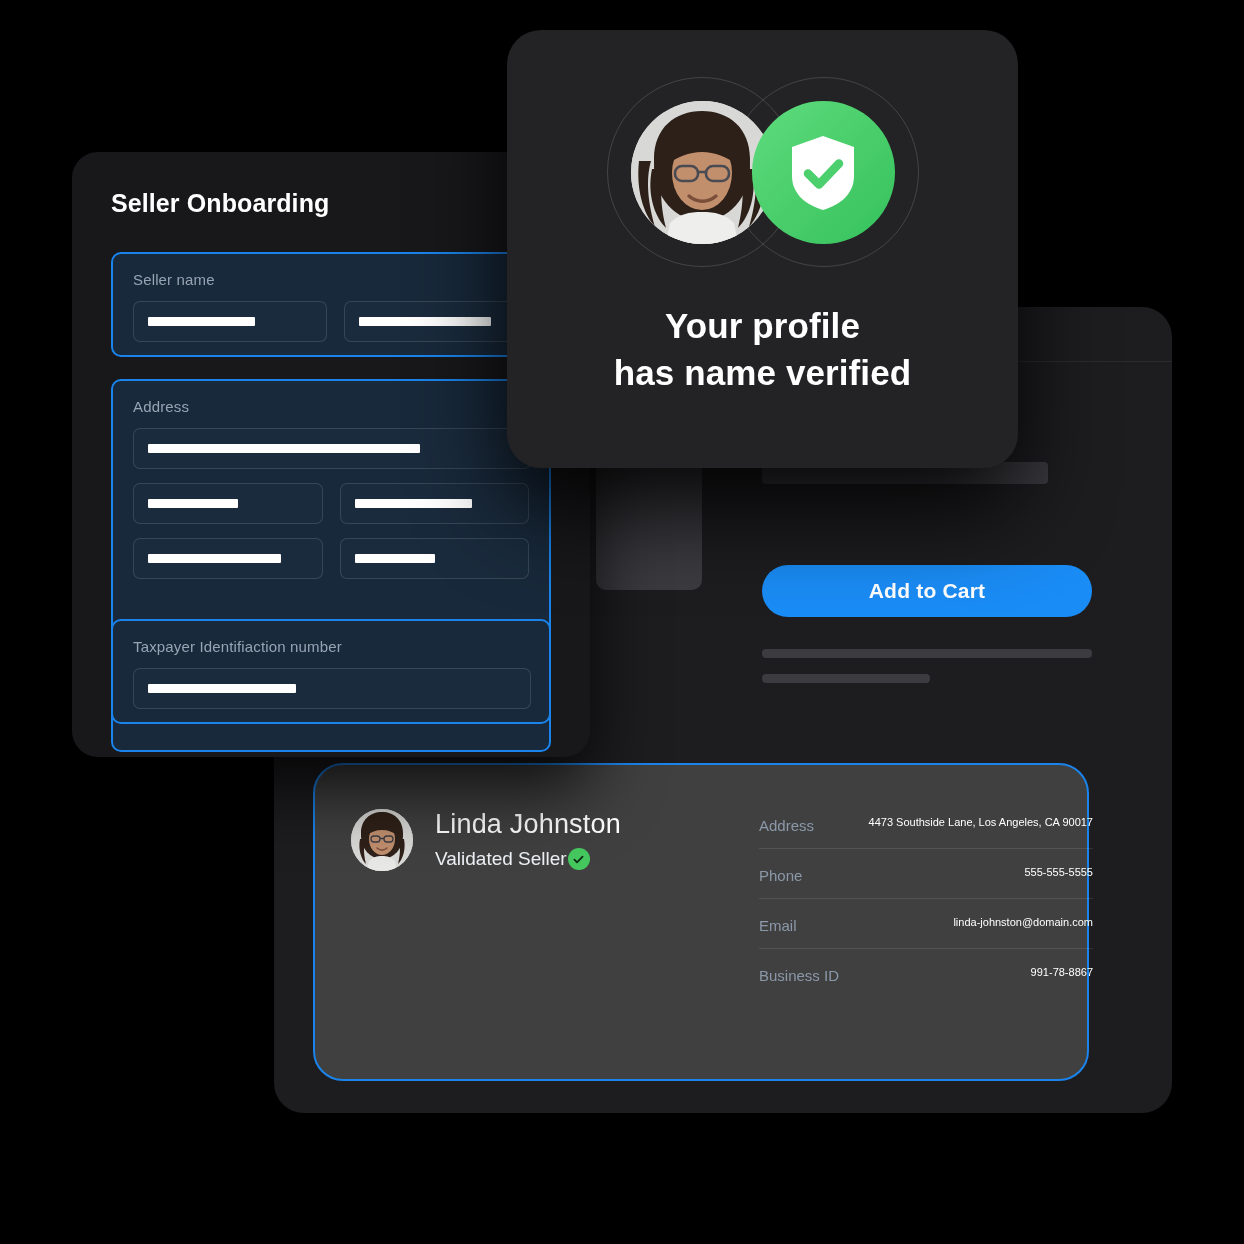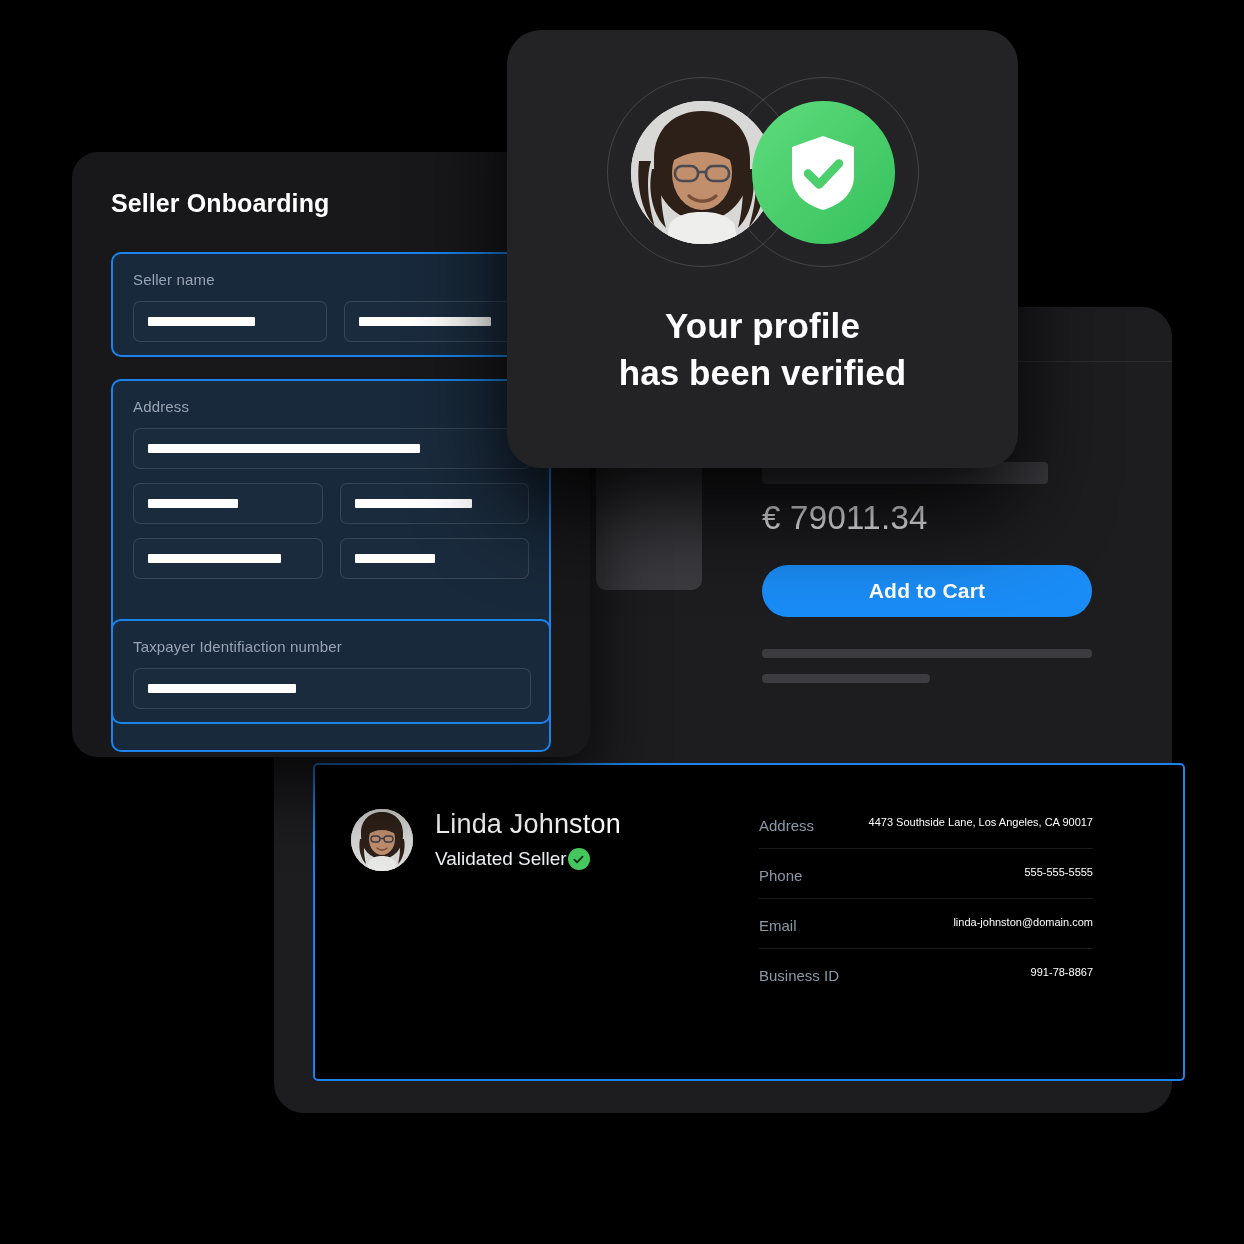--- a/index.html
+++ b/index.html
@@ -48,22 +48,22 @@
     position:absolute;left:488px;top:342px;width:330px;height:9px;
     background:#3b3b40;border-radius:4px;
   }
   #skeleton-line-2{
     position:absolute;left:488px;top:367px;width:168px;height:9px;
     background:#3b3b40;border-radius:4px;
   }
 
   
   #seller-card{
-    position:absolute;left:313px;top:763px;width:872px;height:318px;
-    background:#000000;border:2px solid #1a84ec;border-radius:5px;
+    position:absolute;left:313px;top:763px;width:776px;height:318px;
+    background:#404040;border:2px solid #1a84ec;border-radius:30px;
   }
   #seller-identity{
     position:absolute;left:36px;top:44px;display:flex;align-items:center;gap:22px;
   }
   #seller-avatar{
     width:62px;height:62px;border-radius:50%;overflow:hidden;position:relative;
     background:#d5d5d3;flex:none;
   }
   .avatar-art{position:absolute;inset:0;}
   #seller-name{
@@ -147,21 +147,20 @@
 </style>
 </head>
 <body>
 
 <div id="stage">
 
   <div id="back-card" class="card">
     <div class="hdr-divider"></div>
     <div id="product-image-placeholder"></div>
     <div id="skeleton-title"></div>
-    <div id="price-text">€ 79011.34</div>
     <button id="add-to-cart">Add to Cart</button>
     <div id="skeleton-line-1"></div>
     <div id="skeleton-line-2"></div>
 
     <div id="seller-card" style="left:39px;top:456px;">
       <div id="seller-identity">
         <div id="seller-avatar">
           <svg class="avatar-art" viewBox="0 0 62 62">
             <rect width="62" height="62" fill="#d9d9d7"></rect>
             <ellipse cx="31" cy="27" rx="21" ry="23" fill="#2f2119"></ellipse>
@@ -279,17 +278,17 @@
       </div>
       <div id="shield-circle">
         <svg viewBox="0 0 72 78">
           <path d="M36 2 67 13v29c0 18-14 29-31 34C19 71 5 60 5 42V13z" fill="#fff"></path>
           <path d="M21 39.5l11 11 20-21" fill="none" stroke="#4ccf6d" stroke-width="8.5" stroke-linecap="round" stroke-linejoin="round"></path>
         </svg>
       </div>
     </div>
     <div id="verified-text">
       <div>Your profile</div>
-      <div>has been verified</div>
+      <div>has name verified</div>
     </div>
   </div>
 
 </div>
 
 </body></html>

